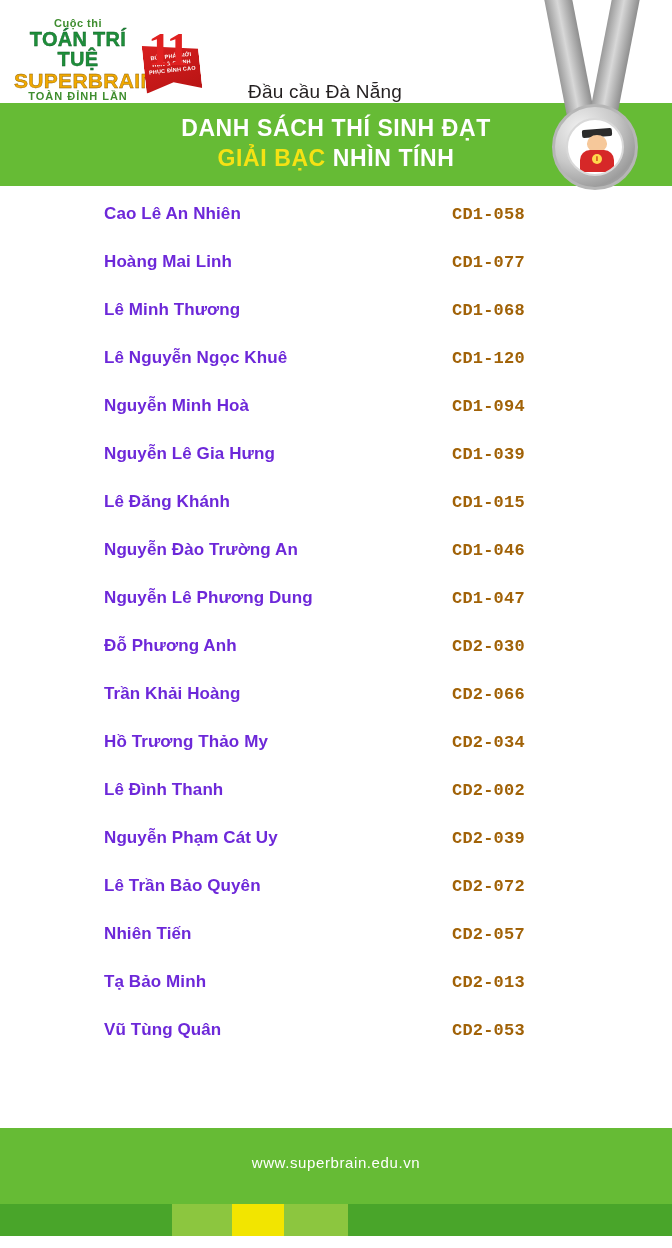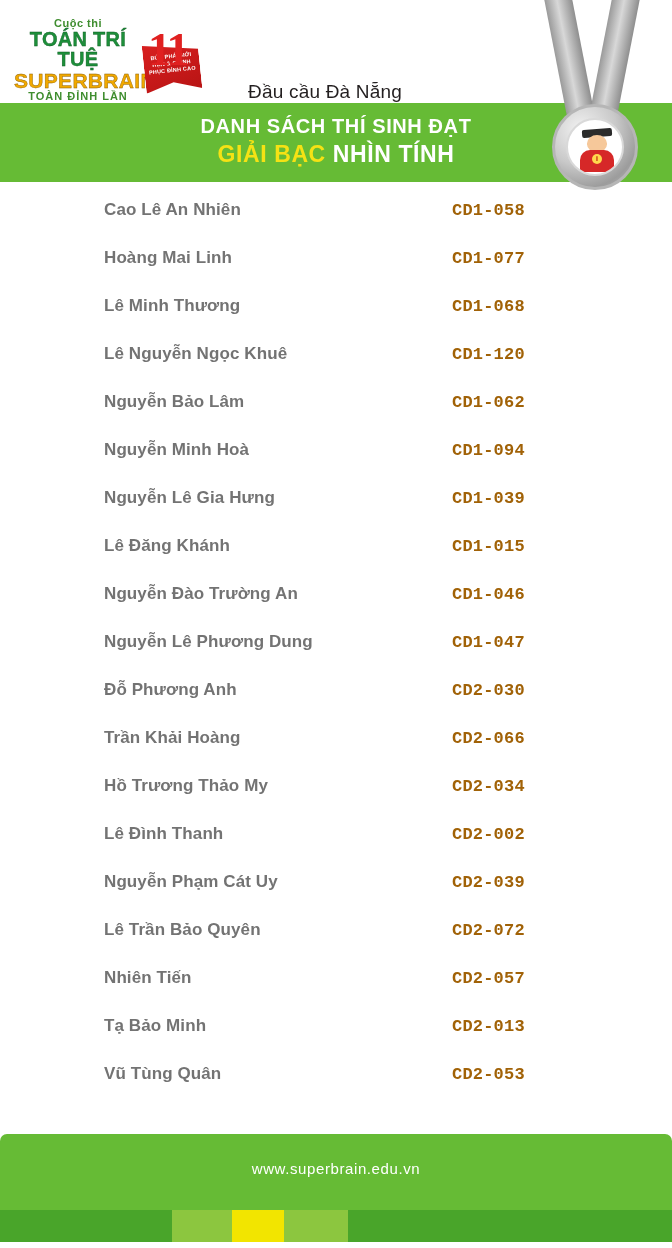--- a/index.html
+++ b/index.html
@@ -158,21 +158,21 @@
   }
 
   
   .title-band {
     background: #66bb35;
     padding: 12px 0 14px;
     text-align: center;
   }
   .title-line1 {
     color: #ffffff;
-    font-size: 20px;
+    font-size: 23px;
     font-weight: bold;
     letter-spacing: .6px;
   }
   .title-line2 {
     color: #ffffff;
     font-size: 23px;
     font-weight: bold;
     letter-spacing: .6px;
     margin-top: 3px;
   }
@@ -182,41 +182,40 @@
   .list {
     padding: 18px 0 0 0;
   }
   .row {
     display: flex;
     align-items: baseline;
     height: 48px;
     padding-left: 104px;
   }
   .row .name {
-    color: #737373;
+    color: #6d28d9;
     font-size: 17px;
     font-weight: bold;
     width: 348px;
     letter-spacing: .1px;
   }
   .row .code {
     color: #a16207;
     font-size: 17px;
     font-weight: bold;
     letter-spacing: .2px;
     font-family: Liberation Mono, monospace;
   }
 
   
   .footer {
     position: absolute;
-    left: 0; bottom: 6px;
+    left: 0; bottom: 12px;
     width: 672px; height: 108px;
     background: #66bb35;
-    border-radius: 7px;
   }
   .footer-url {
     position: absolute;
     top: 26px; left: 0; width: 100%;
     text-align: center;
     color: #ffffff;
     font-size: 15px;
     letter-spacing: .6px;
   }
   .footer-stripes {
@@ -287,24 +286,20 @@
       </div>
       <div class="row">
         <div class="name">Lê Minh Thương</div>
         <div class="code">CD1-068</div>
       </div>
       <div class="row">
         <div class="name">Lê Nguyễn Ngọc Khuê</div>
         <div class="code">CD1-120</div>
       </div>
       <div class="row">
-        <div class="name">Nguyễn Bảo Lâm</div>
-        <div class="code">CD1-062</div>
-      </div>
-      <div class="row">
         <div class="name">Nguyễn Minh Hoà</div>
         <div class="code">CD1-094</div>
       </div>
       <div class="row">
         <div class="name">Nguyễn Lê Gia Hưng</div>
         <div class="code">CD1-039</div>
       </div>
       <div class="row">
         <div class="name">Lê Đăng Khánh</div>
         <div class="code">CD1-015</div>

